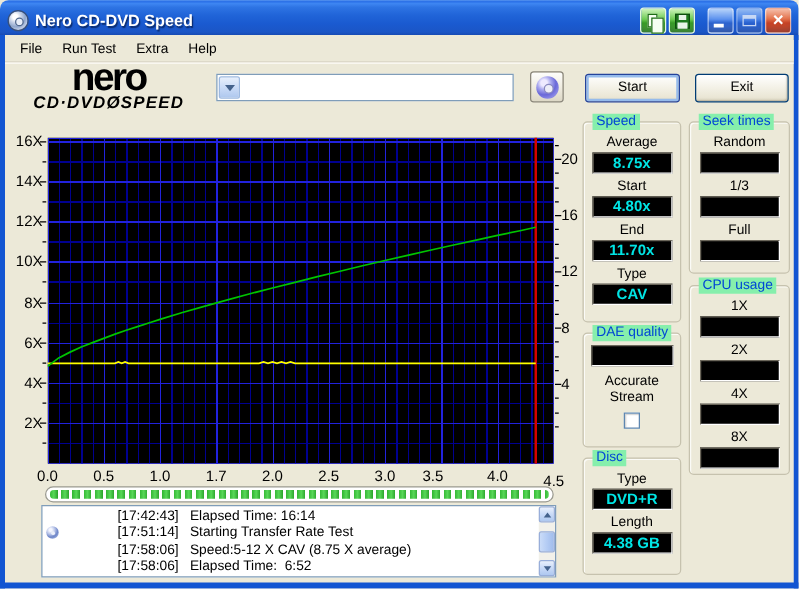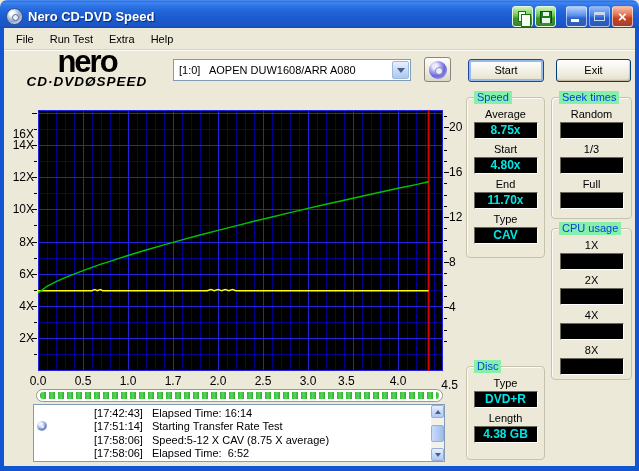--- a/index.html
+++ b/index.html
@@ -139,21 +139,20 @@
       <div class="menu-item">Extra</div>
       <div class="menu-item">Help</div>
     </div>
   <div class="menu-divider"></div>
 
   <div class="logo">
     <div class="logo-l1">nero</div>
     <div class="logo-l2">CD·DVDØSPEED</div>
   </div>
   <div class="combo">
-    <span class="combo-value">[1:0]   AOPEN DUW1608/ARR A080</span>
     <span class="combo-btn">
         <span class="combo-chevron"></span>
       </span>
   </div>
   <div class="cd-button">
     <span class="cd-disc"></span>
   </div>
   <div class="xp-button btn-start">Start</div>
   <div class="xp-button btn-exit">Exit</div>
 
@@ -220,21 +219,21 @@
         <line x1="0" y1="67.5" x2="405" y2="67.5" stroke="#2222DD" stroke-width="1"></line>
         <line x1="0" y1="35.5" x2="405" y2="35.5" stroke="#2222DD" stroke-width="1"></line>
         <line x1="0" y1="3.5" x2="405" y2="3.5" stroke="#2222DD" stroke-width="1"></line>
       </g>
       <rect x="0.5" y="0.5" width="404" height="260" fill="none" stroke="#2222DD" shape-rendering="crispEdges"></rect>
       <line x1="390.6" y1="0" x2="390.6" y2="261" stroke="#D40000" stroke-width="2"></line>
       <polyline points="0.0,180.7 54.0,180.7 56.7,179.6 59.4,180.7 62.1,179.6 64.8,180.7 169.2,180.7 172.8,179.6 176.4,180.7 180.0,179.6 183.6,180.7 187.2,179.6 190.8,180.7 194.4,179.6 198.0,180.7 390.6,180.7" fill="none" stroke="#FFFF00" stroke-width="1.4"></polyline>
       <polyline points="0.0,183.1 9.0,176.3 18.0,171.7 27.0,167.6 36.0,164.1 45.0,160.7 54.0,157.3 63.0,154.2 72.0,151.3 81.0,148.4 90.0,145.5 108.0,140.0 126.0,134.9 144.0,129.9 162.0,125.0 180.0,120.4 198.0,115.9 216.0,111.3 234.0,107.0 252.0,102.6 270.0,98.4 288.0,94.3 306.0,90.2 324.0,86.2 342.0,82.3 360.0,78.3 378.0,74.6 390.6,71.8" fill="none" stroke="#00C400" stroke-width="1.4"></polyline>
     </svg>
   <div id="chart-labels">
-      <div class="axis-label" style="left: 2px; top: 105.5px; width: 32px; text-align: right; margin-top: 21px;">16X</div>
+      <div class="axis-label" style="left: 2px; top: 105.5px; width: 32px; text-align: right;">16X</div>
       <div class="axis-label" style="left: 2px; top: 137.75px; width: 32px; text-align: right;">14X</div>
       <div class="axis-label" style="left: 2px; top: 170px; width: 32px; text-align: right;">12X</div>
       <div class="axis-label" style="left: 2px; top: 202.25px; width: 32px; text-align: right;">10X</div>
       <div class="axis-label" style="left: 2px; top: 234.5px; width: 32px; text-align: right;">8X</div>
       <div class="axis-label" style="left: 2px; top: 266.75px; width: 32px; text-align: right;">6X</div>
       <div class="axis-label" style="left: 2px; top: 299px; width: 32px; text-align: right;">4X</div>
       <div class="axis-label" style="left: 2px; top: 331.25px; width: 32px; text-align: right;">2X</div>
       <div class="tickmark" style="left: 34px; top: 354px; width: 3px;"></div>
       <div class="tickmark" style="left: 32px; top: 338px; width: 5px;"></div>
       <div class="tickmark" style="left: 34px; top: 322px; width: 3px;"></div>
@@ -253,21 +252,21 @@
       <div class="tickmark" style="left: 32px; top: 113px; width: 5px;"></div>
       <div class="axis-label" style="left: 23px; top: 374px; width: 30px; text-align: center;">0.0</div>
       <div class="axis-label" style="left: 68px; top: 374px; width: 30px; text-align: center;">0.5</div>
       <div class="axis-label" style="left: 113px; top: 374px; width: 30px; text-align: center;">1.0</div>
       <div class="axis-label" style="left: 158px; top: 374px; width: 30px; text-align: center;">1.7</div>
       <div class="axis-label" style="left: 203px; top: 374px; width: 30px; text-align: center;">2.0</div>
       <div class="axis-label" style="left: 248px; top: 374px; width: 30px; text-align: center;">2.5</div>
       <div class="axis-label" style="left: 293px; top: 374px; width: 30px; text-align: center;">3.0</div>
       <div class="axis-label" style="left: 338px; top: 374px; width: 30px; text-align: left;">3.5</div>
       <div class="axis-label" style="left: 383px; top: 374px; width: 30px; text-align: center;">4.0</div>
-      <div class="axis-label" style="left: 428px; top: 378px; width: 30px; text-align: right;">4.5</div>
+      <div class="axis-label" style="left: 428px; top: 378px; width: 30px; text-align: center;">4.5</div>
       <div class="axis-label" style="left: 449px; top: 120px; width: 22px;">20</div>
       <div class="axis-label" style="left: 449px; top: 165px; width: 22px;">16</div>
       <div class="axis-label" style="left: 449px; top: 210px; width: 22px;">12</div>
       <div class="axis-label" style="left: 449px; top: 255px; width: 22px;">8</div>
       <div class="axis-label" style="left: 449px; top: 300px; width: 22px;">4</div>
       <div class="tickmark" style="left: 444px; top: 341px; width: 3px;"></div>
       <div class="tickmark" style="left: 444px; top: 330px; width: 3px;"></div>
       <div class="tickmark" style="left: 444px; top: 318px; width: 3px;"></div>
       <div class="tickmark" style="left: 444px; top: 307px; width: 5px;"></div>
       <div class="tickmark" style="left: 444px; top: 296px; width: 3px;"></div>
@@ -346,20 +345,28 @@
     <span class="gb-title">Seek times</span>
     <div class="gb-fields">
         <div class="gb-label">Random</div>
         <div class="black-box"></div>
         <div class="gb-label">1/3</div>
         <div class="black-box"></div>
         <div class="gb-label">Full</div>
         <div class="black-box"></div>
       </div>
   </div>
+  <div class="groupbox p-dae">
+    <span class="gb-title">DAE quality</span>
+    <div class="gb-fields">
+      <div class="black-box" style="width:66px"></div>
+      <div class="dae-label" style="width:62px">Accurate Stream</div>
+      <div class="checkbox"></div>
+    </div>
+  </div>
   <div class="groupbox p-cpu">
     <span class="gb-title">CPU usage</span>
     <div class="gb-fields">
         <div class="gb-label">1X</div>
         <div class="black-box"></div>
         <div class="gb-label">2X</div>
         <div class="black-box"></div>
         <div class="gb-label">4X</div>
         <div class="black-box"></div>
         <div class="gb-label">8X</div>

